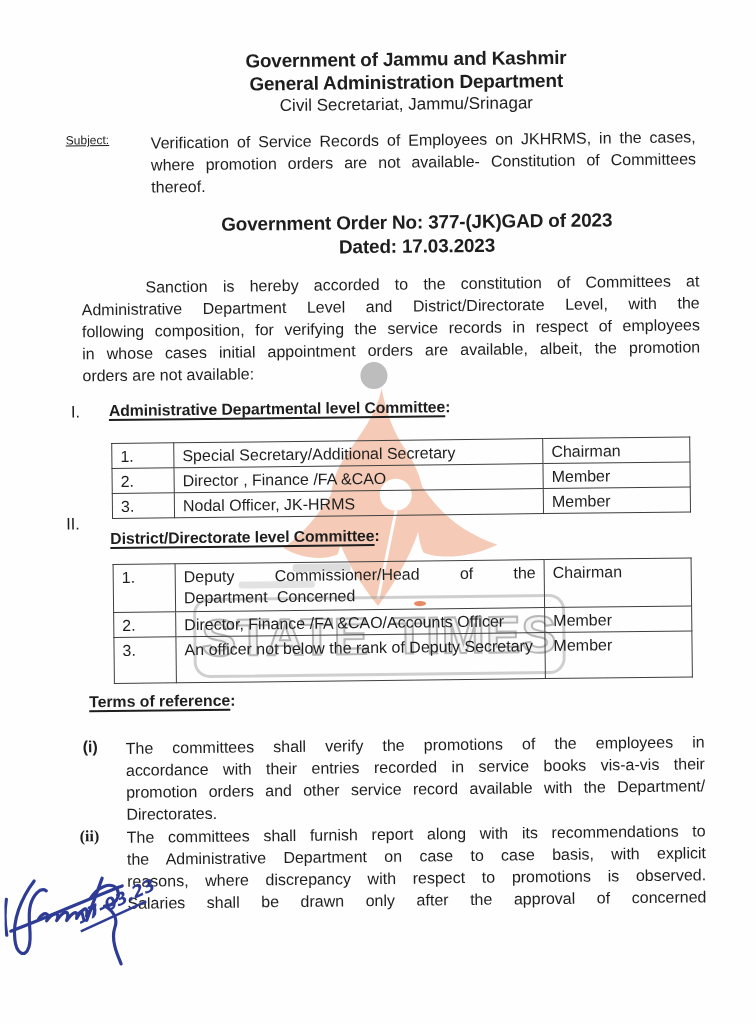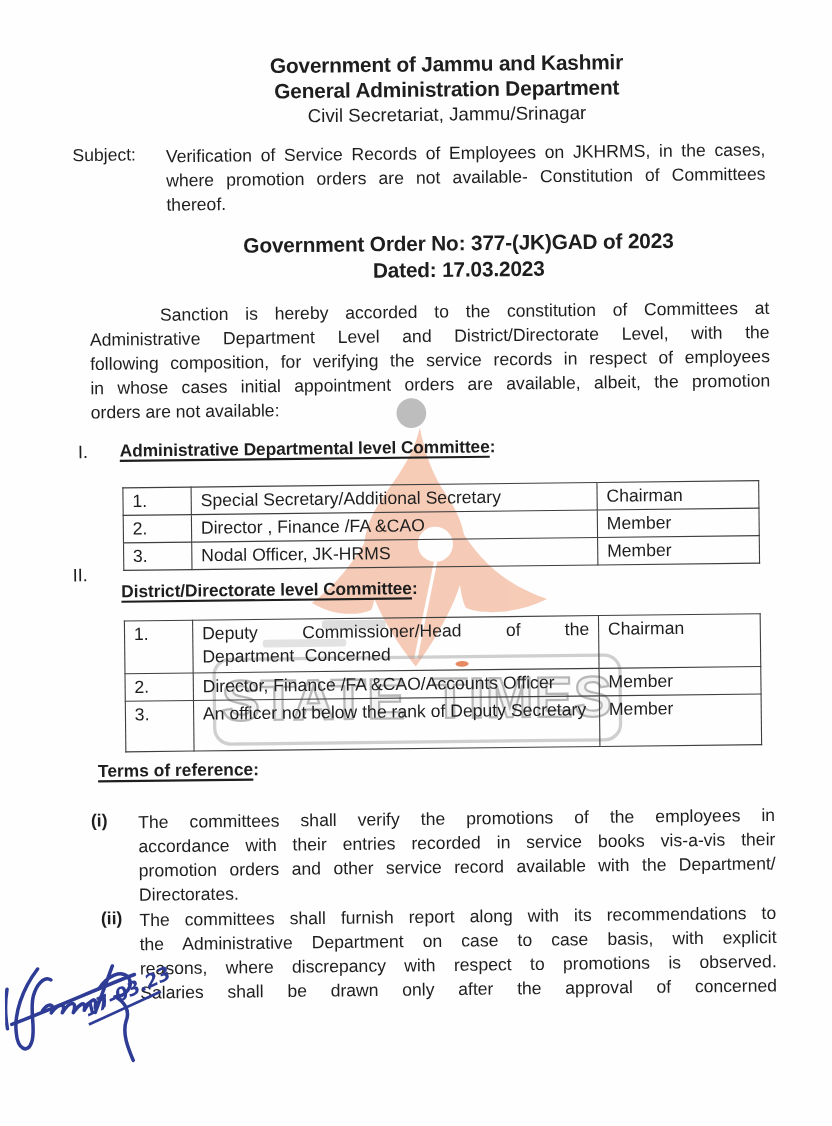--- a/index.html
+++ b/index.html
@@ -14,21 +14,21 @@
   
   .header{left:56px;top:48px;width:710px;text-align:center;}
   .h-bold{font-weight:700;font-size:19px;line-height:23px;letter-spacing:-0.2px;}
   .h-reg{font-size:17px;line-height:22px;}
 
   
   .line{text-align:justify;line-height:22px;font-size:16px;white-space:normal;}
   .full{text-align-last:justify;}
   .indent{padding-left:64px;}
 
-  .subject-label{left:70px;top:130px;font-size:16px;}
+  .subject-label{left:70px;top:130px;font-size:12px;text-decoration:underline;}
   .subject-text{left:155px;top:130px;width:545px;}
 
   .order{left:85px;top:211px;width:670px;text-align:center;font-weight:700;
          font-size:19px;line-height:24px;letter-spacing:-0.2px;}
 
   .bodypar{left:84px;top:274px;width:618px;}
 
   .sec-num{font-weight:400;font-size:16.5px;}
   .sec-head{font-weight:700;font-size:15.8px;letter-spacing:-0.1px;}
   .u{text-decoration:underline;text-decoration-thickness:2px;text-underline-offset:3px;}
@@ -163,21 +163,21 @@
     </div>
 
     <div class="abs term-label" style="left:80px;top:735px;">(i)</div>
     <div class="abs" style="left:123px;top:735px;width:579px;">
       <div class="line full">The committees shall verify the promotions of the employees in</div>
       <div class="line full">accordance with their entries recorded in service books vis-a-vis their</div>
       <div class="line full">promotion orders and other service record available with the Department/</div>
       <div class="line">Directorates.</div>
     </div>
 
-    <div class="abs term-label" style="left:88px;top:824px;">(ii)</div>
+    <div class="abs term-label" style="left:76px;top:824px;font-family:Liberation Serif, serif;">(ii)</div>
     <div class="abs" style="left:123px;top:824px;width:579px;">
       <div class="line full">The committees shall furnish report along with its recommendations to</div>
       <div class="line full">the Administrative Department on case to case basis, with explicit</div>
       <div class="line full">reasons, where discrepancy with respect to promotions is observed.</div>
       <div class="line full">Salaries shall be drawn only after the approval of concerned</div>
     </div>
   </div>
 
   <div class="layer-sig">
     <svg class="abs" style="left:0;top:855px;" width="160" height="125" viewBox="0 0 160 125">

